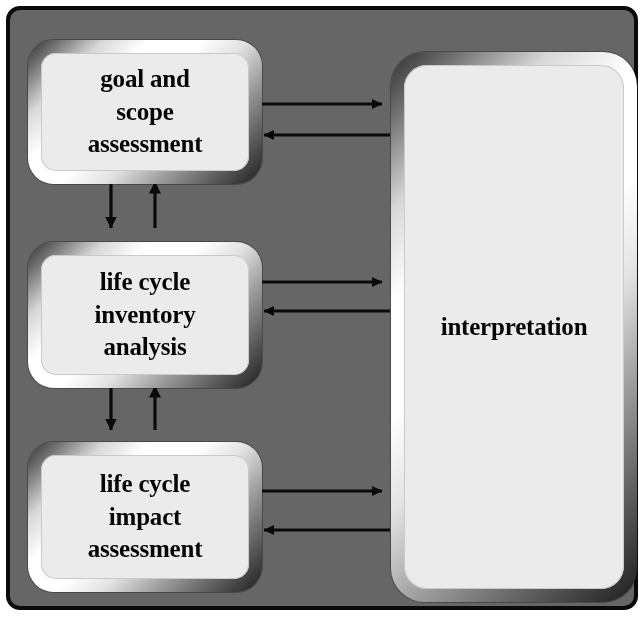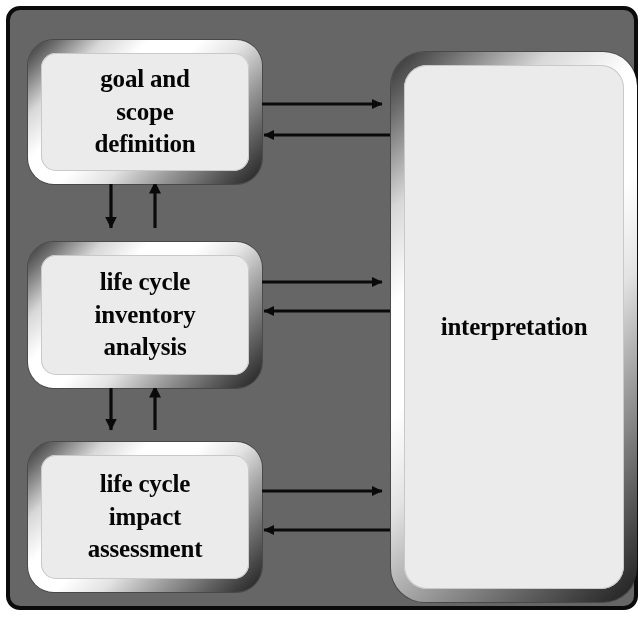--- a/index.html
+++ b/index.html
@@ -123,21 +123,21 @@
 
         <line x1="111" y1="386" x2="111" y2="430" marker-end="url(#arrow-d)"></line>
         <line x1="155" y1="430" x2="155" y2="386" marker-end="url(#arrow-u)"></line>
       </g>
     </svg>
 
     <div class="bevel" id="node-goal">
       <div class="bevel-inner">
         <div class="box-label">goal and
 scope
-definition</div>
+assessment</div>
       </div>
     </div>
 
     <div class="bevel" id="node-inventory">
       <div class="bevel-inner">
         <div class="box-label">life cycle
 inventory
 analysis</div>
       </div>
     </div>

